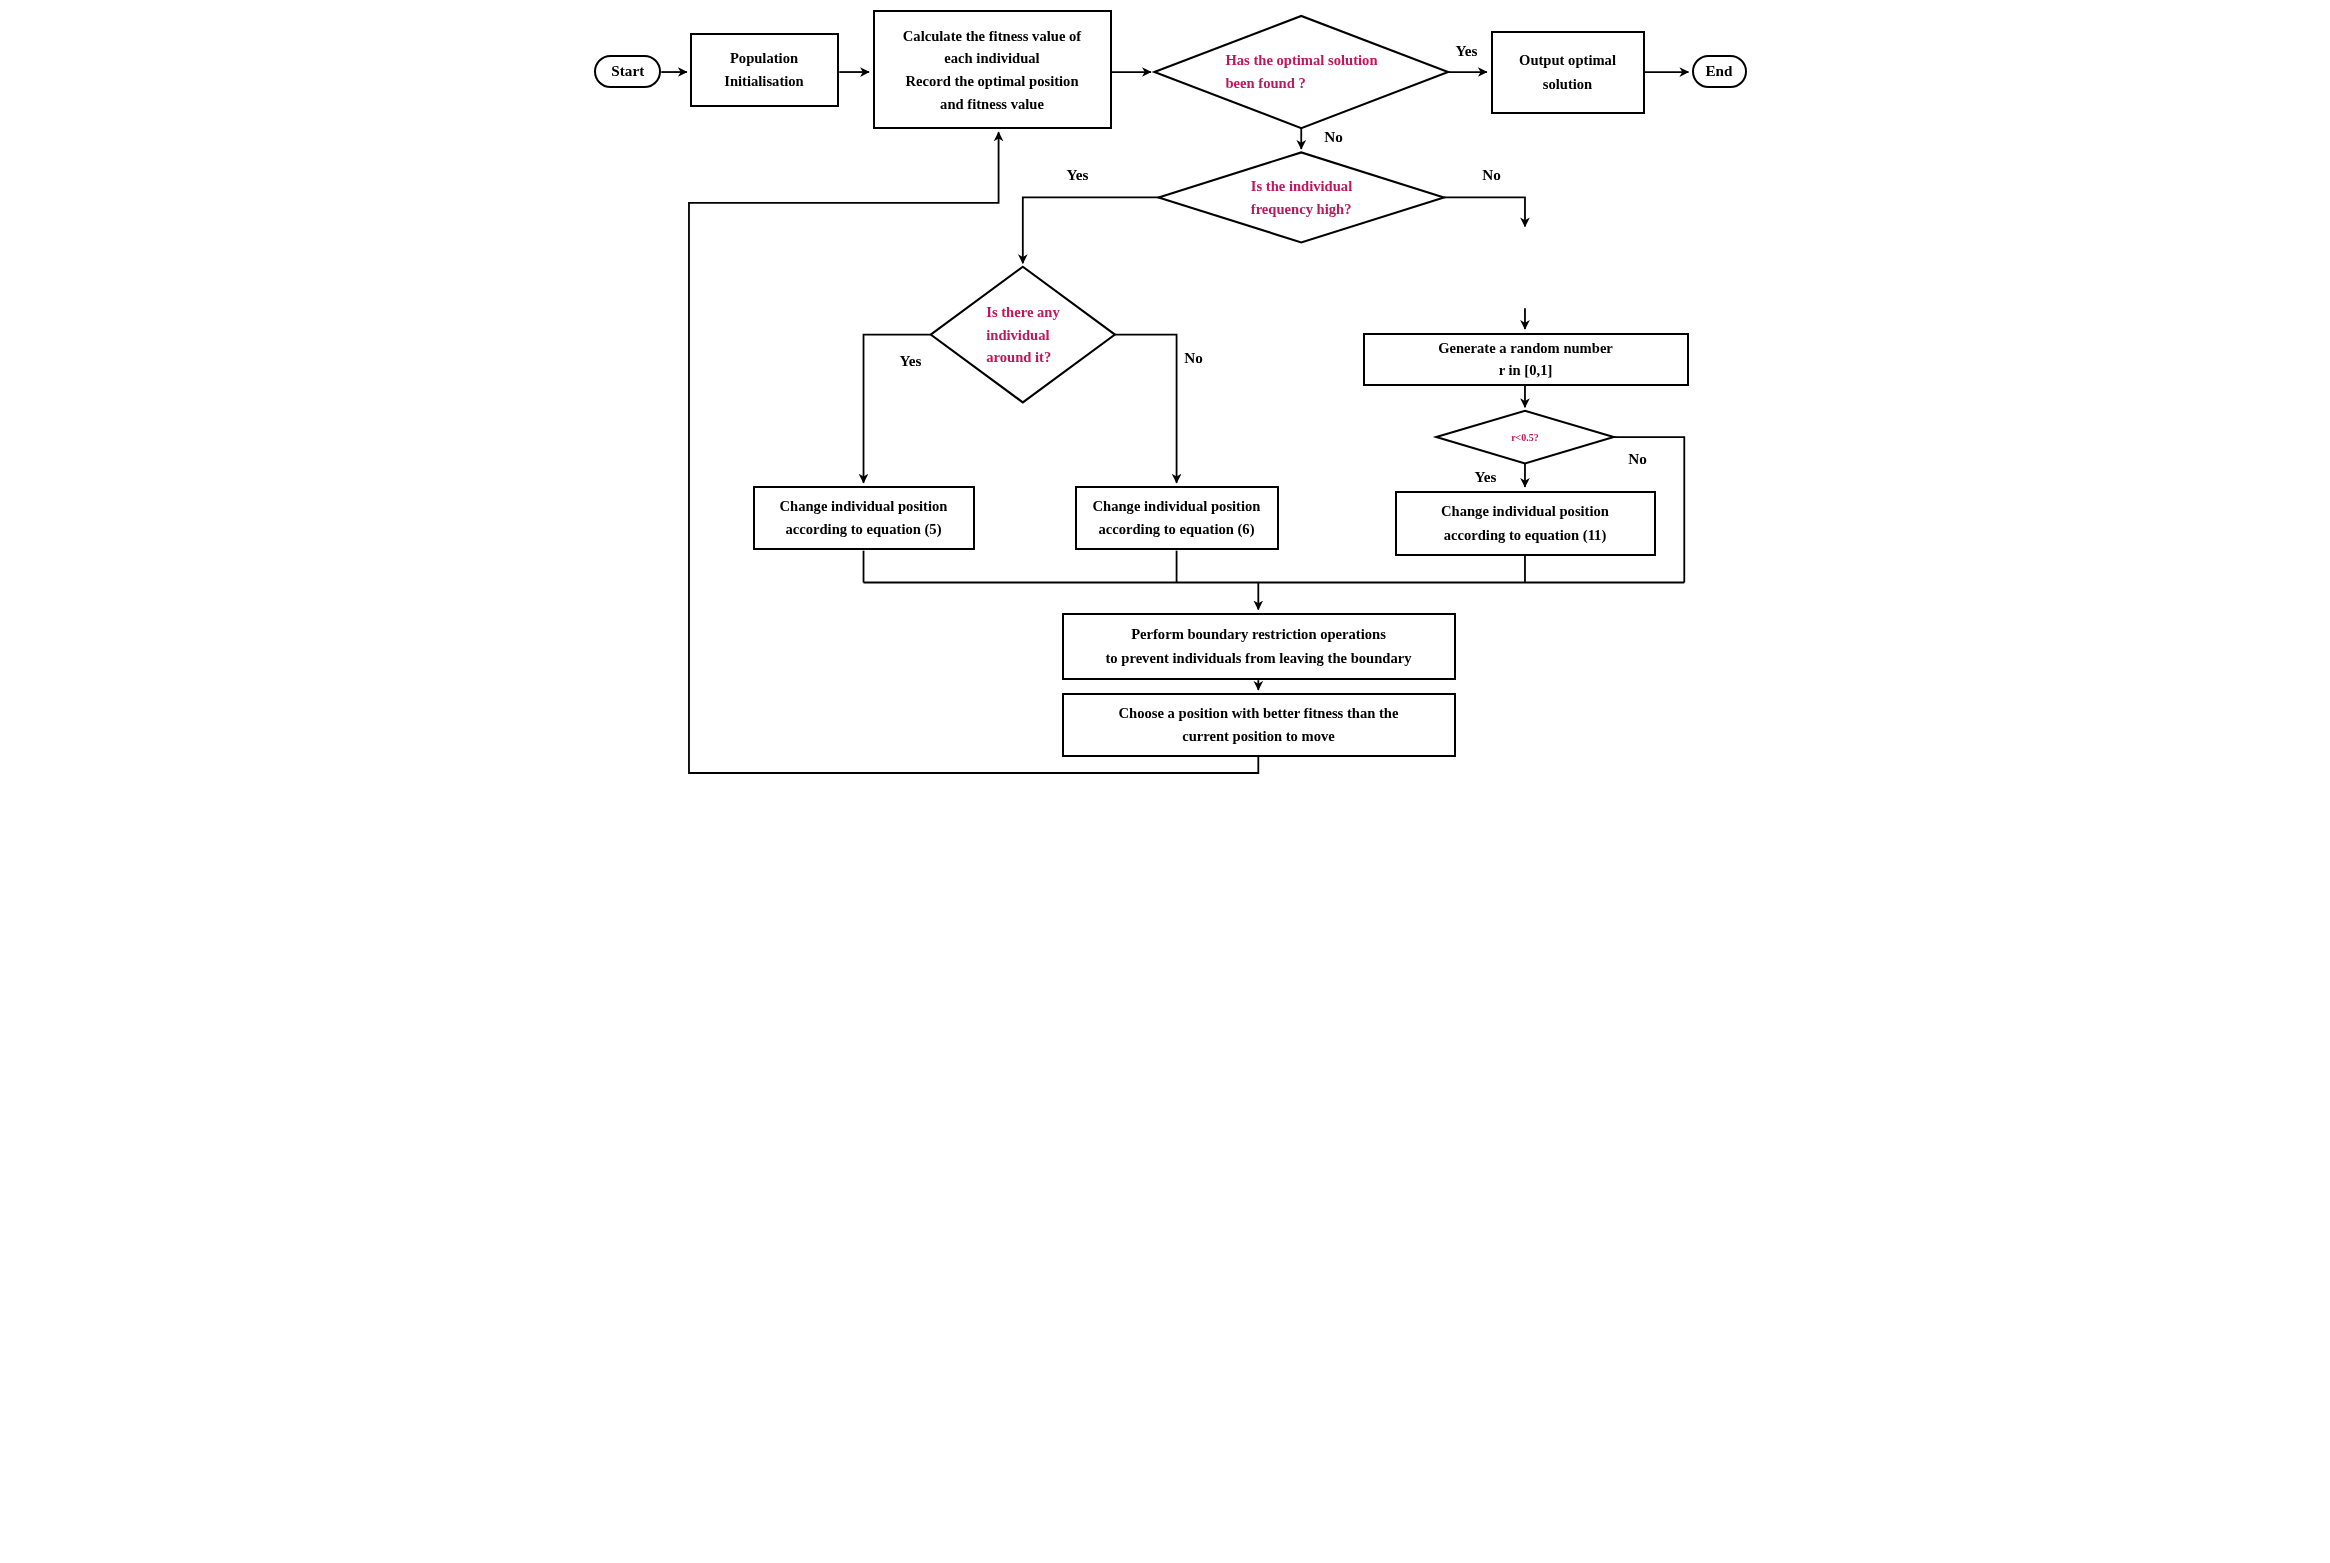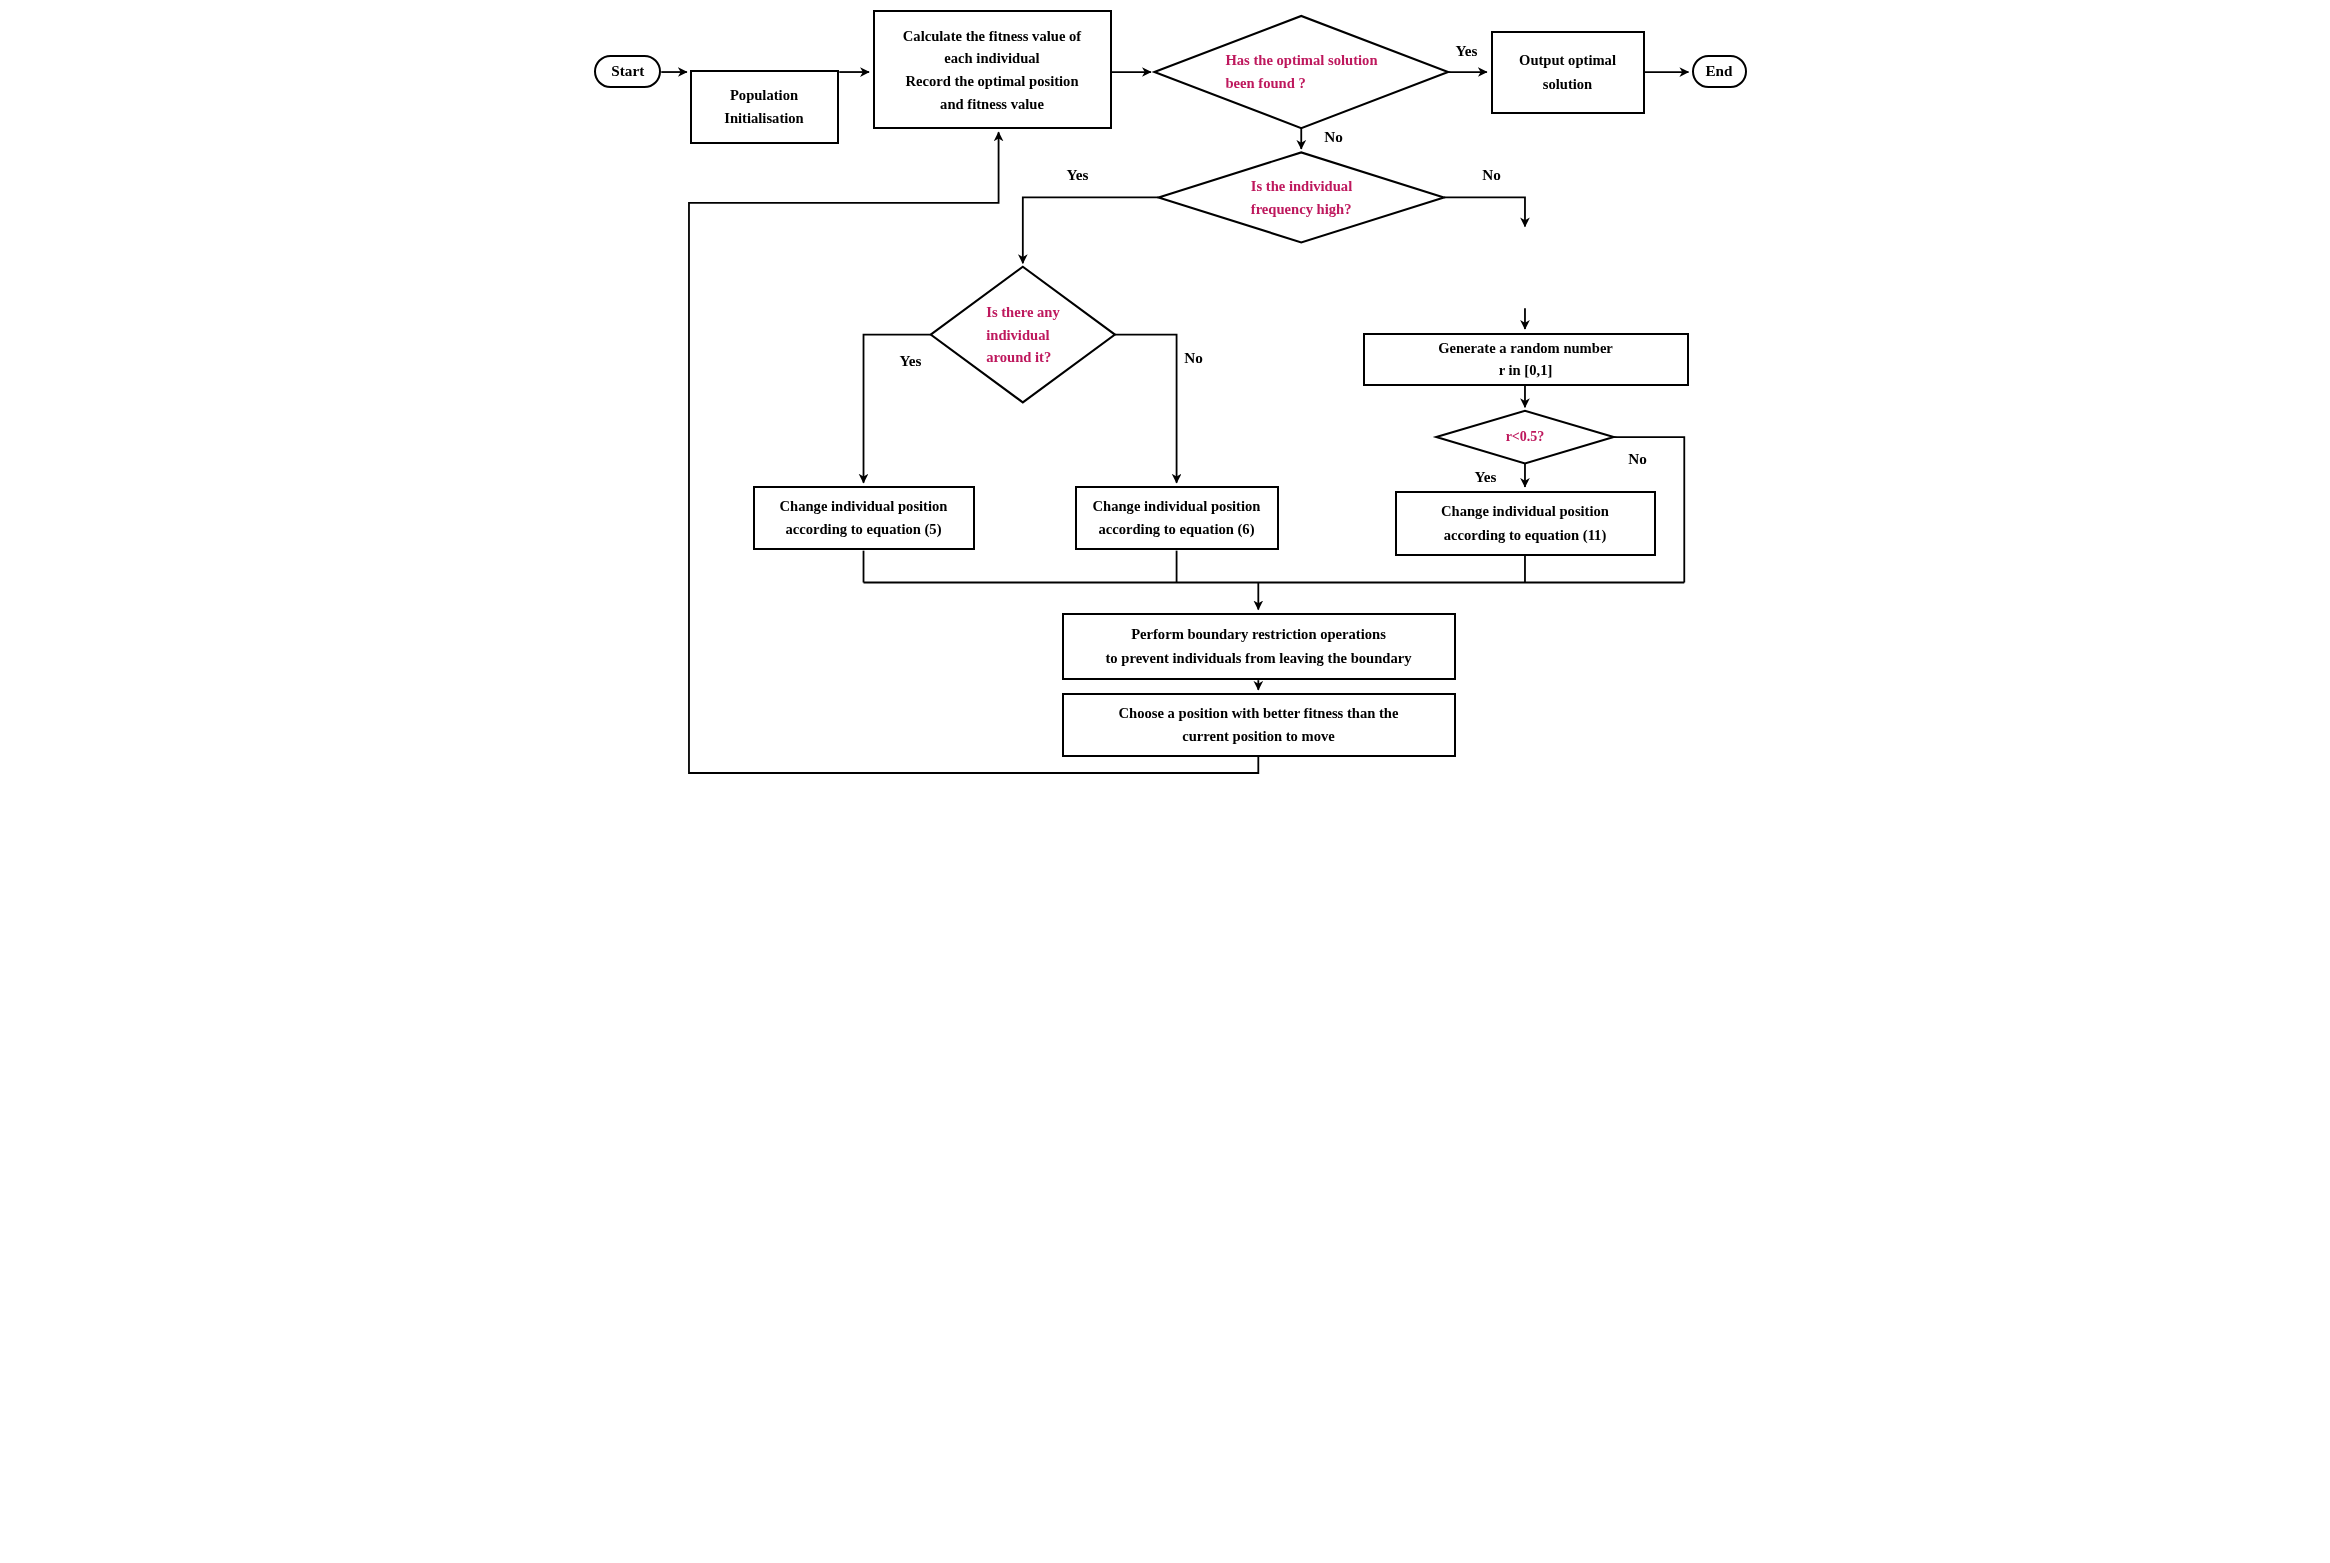--- a/index.html
+++ b/index.html
@@ -47,21 +47,21 @@
     align-items: center;
     justify-content: center;
     text-align: left;
     font-weight: bold;
     font-size: 14.6px;
     line-height: 1.55;
     color: #be185d;
     white-space: pre-line;
     background: transparent;
   }
-  .small-text { font-size: 14px; line-height: 1.2; font-family: Liberation Serif, serif; }
+  .small-text { font-size: 10px; line-height: 1.2; font-family: Liberation Serif, serif; }
   .edge-label {
     position: absolute;
     transform: translate(-50%, -50%);
     font-weight: bold;
     font-size: 15.2px;
     color: #000000;
     white-space: nowrap;
     text-align: center;
   }
 </style>
@@ -126,21 +126,21 @@
       <polygon points="825,104 1037,23 1249,104 1037,185"></polygon>
       <polygon points="831,285 1037,220 1243,285 1037,350"></polygon>
       <polygon points="502,483 635,385 768,483 635,581"></polygon>
       <polygon points="1232,631 1360,593 1488,631 1360,669"></polygon>
     </g>
   </svg>
 
   <div class="node terminal" style="left:11.8px; top:55px; width:67px; height:33px;">Start</div>
   <div class="node terminal" style="left:1109px; top:55px; width:55px; height:33px;">End</div>
 
-  <div class="node" style="left:107px; top:33px; width:149px; height:74px;margin-top:37px;">Population
+  <div class="node" style="left:107px; top:33px; width:149px; height:74px;">Population
 Initialisation</div>
   <div class="node" style="left:290px; top:10.4px; width:239px; height:119px; line-height:1.55;">Calculate the fitness value of
 each individual
 Record the optimal position
 and fitness value</div>
   <div class="node" style="left:908px; top:31px; width:154px; height:83px;">Output optimal
 solution</div>
   <div class="node" style="left:170px; top:486px; width:222px; height:64px;">Change individual position
 according to equation (5)</div>
   <div class="node" style="left:492px; top:486px; width:204px; height:64px;">Change individual position

